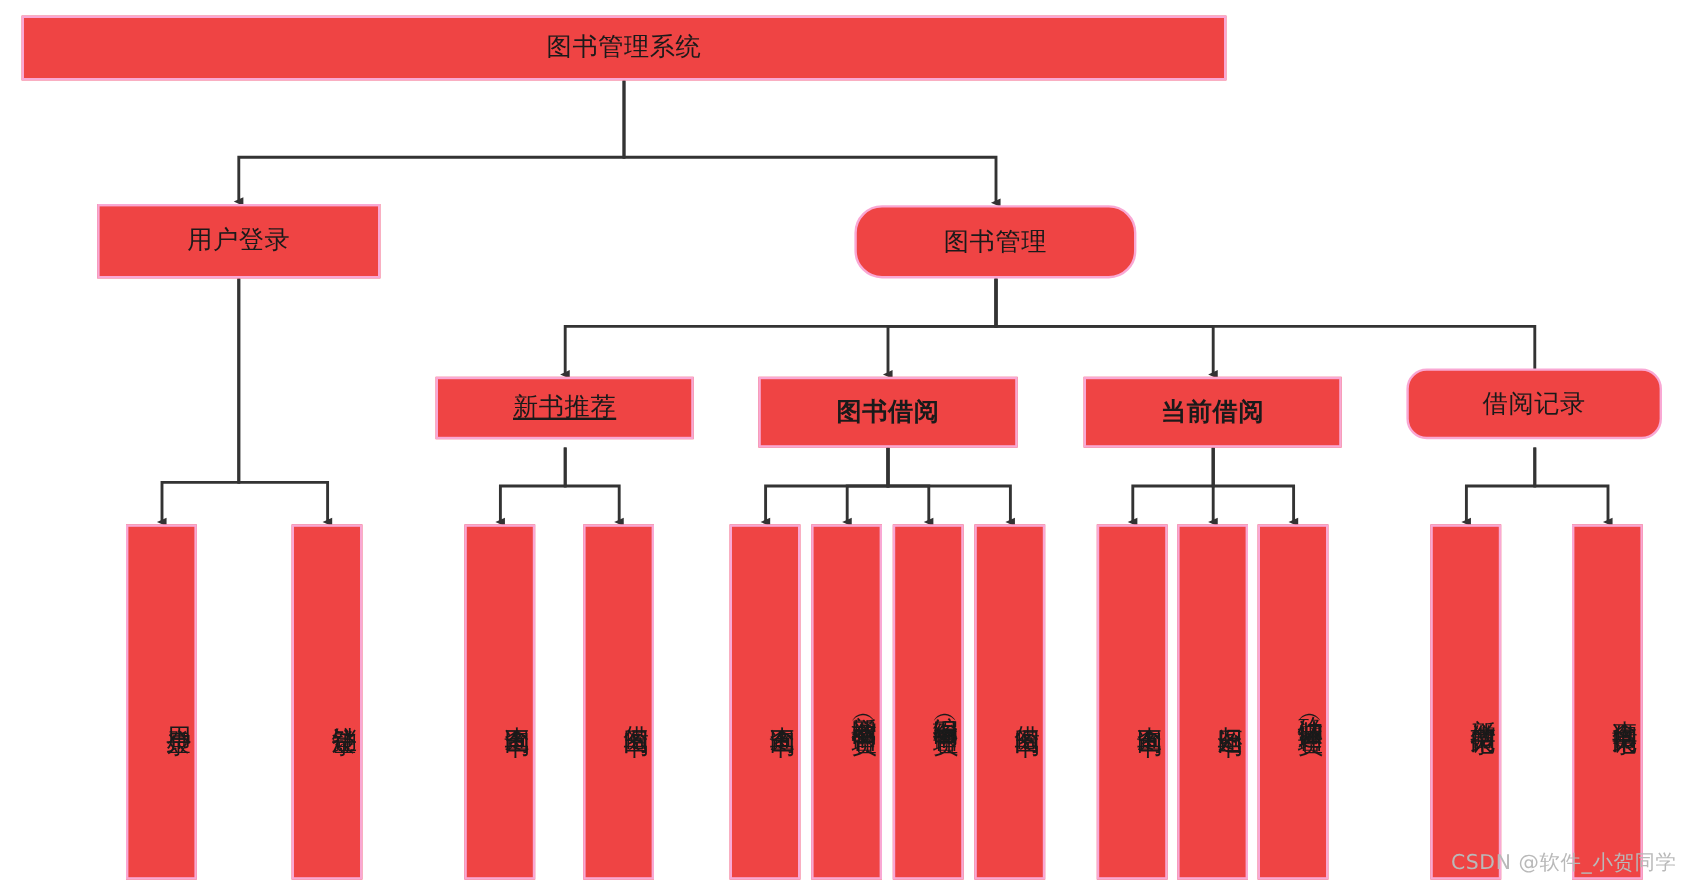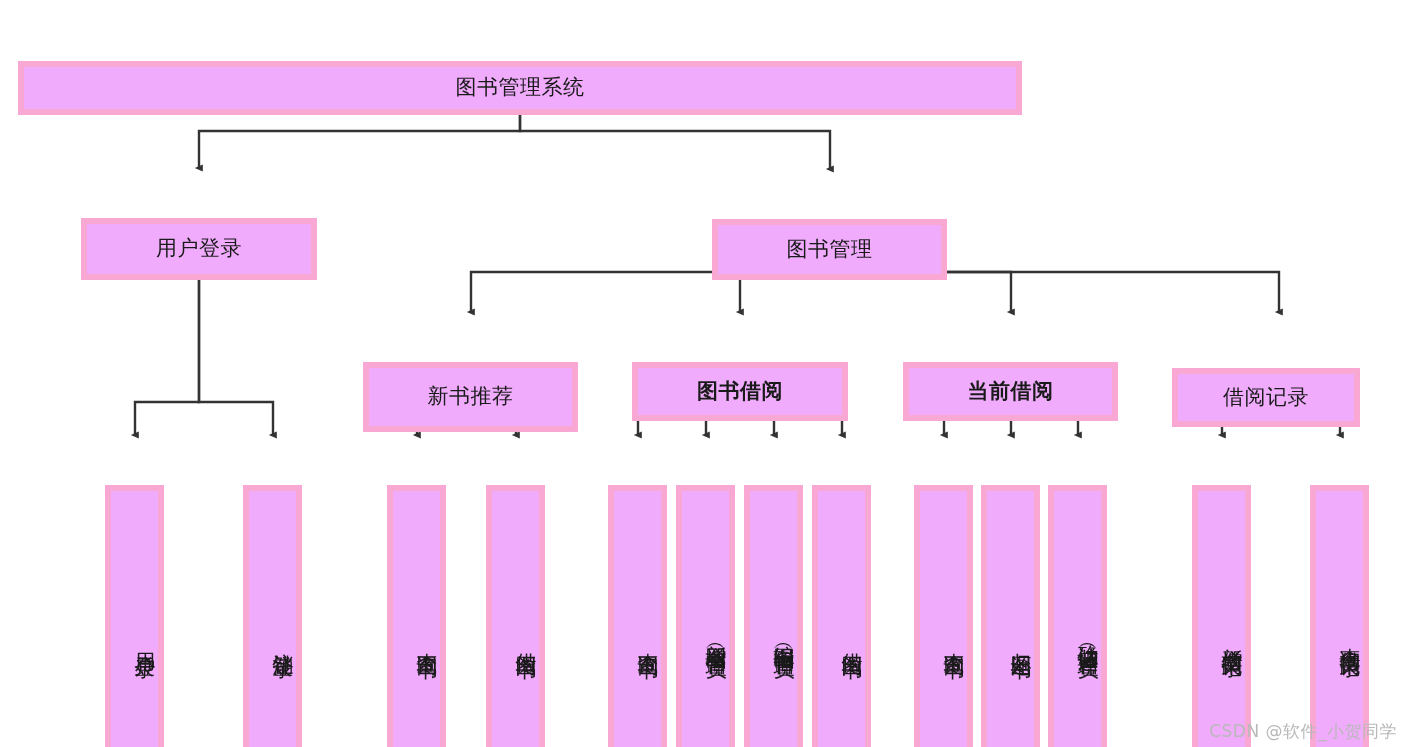--- a/index.html
+++ b/index.html
@@ -20,28 +20,27 @@
   #edges {
     position: absolute;
     left: 0;
     top: 0;
     width: 1405px;
     height: 747px;
   }
   .node {
     position: absolute;
     box-sizing: border-box;
-    border: 6px solid #f9a8d4;
-    background: #f0abfc;
+    border: 2px solid #f9a8d4;
+    background: #ef4444;
     color: #1a1a1a;
     display: flex;
     align-items: center;
     justify-content: center;
     overflow: hidden;
-    margin-top: 48px;
   }
   .node-h {
     font-size: 21px;
     line-height: 1.2;
     letter-spacing: 0.5px;
     white-space: nowrap;
   }
   .node-v {
     writing-mode: vertical-rl;
     text-orientation: upright;
@@ -51,21 +50,21 @@
     align-items: flex-start;
     justify-content: center;
     padding-top: 14px;
   }
   .node-v.tall {
     padding-top: 8px;
   }
   .watermark {
     position: absolute;
     right: 8px;
-    bottom: 4px;
+    bottom: 17px;
     font-size: 17px;
     color: #b9b9b9;
     white-space: nowrap;
     letter-spacing: 0.5px;
   }
 </style>
 </head>
 <body>
 
 <div id="canvas">
@@ -94,25 +93,25 @@
         <path d="M 1011 373 L 1011 405 L 1011 405 L 1011 435" fill="none" stroke="#333333" stroke-width="2.4" marker-end="url(#arrowhead)"></path>
         <path d="M 1011 373 L 1011 405 L 1078 405 L 1078 435" fill="none" stroke="#333333" stroke-width="2.4" marker-end="url(#arrowhead)"></path>
         <path d="M 1279 373 L 1279 405 L 1222 405 L 1222 435" fill="none" stroke="#333333" stroke-width="2.4" marker-end="url(#arrowhead)"></path>
         <path d="M 1279 373 L 1279 405 L 1340 405 L 1340 435" fill="none" stroke="#333333" stroke-width="2.4" marker-end="url(#arrowhead)"></path>
       </g>
   </svg>
 
   <div id="node-layer">
       <div class="node node-h" style="left: 18px; top: 13px; width: 1004px; height: 54px;">图书管理系统</div>
       <div class="node node-h" style="left: 81px; top: 170px; width: 236px; height: 62px;">用户登录</div>
-      <div class="node node-h" style="left: 712px; top: 171px; width: 235px; height: 61px;">图书管理</div>
-      <div class="node node-h" style="left: 363px; top: 314px; width: 215px; height: 70px;">新书推荐</div>
+      <div class="node node-h" style="left: 712px; top: 171px; width: 235px; height: 61px; border-radius: 23px;">图书管理</div>
+      <div class="node node-h" style="left: 363px; top: 314px; width: 215px; height: 52px; text-decoration: underline;">新书推荐</div>
       <div class="node node-h" style="left: 632px; top: 314px; width: 216px; height: 59px; font-weight: bold;">图书借阅</div>
       <div class="node node-h" style="left: 903px; top: 314px; width: 215px; height: 59px; font-weight: bold;">当前借阅</div>
-      <div class="node node-h" style="left: 1172px; top: 320px; width: 188px; height: 59px;">借阅记录</div>
+      <div class="node node-h" style="left: 1172px; top: 307px; width: 213px; height: 59px; border-radius: 17px;">借阅记录</div>
       <div class="node node-v" style="left: 105px; top: 437px; width: 59px; height: 296px;">用户登录</div>
       <div class="node node-v" style="left: 243px; top: 437px; width: 59px; height: 296px;">注销登录</div>
       <div class="node node-v" style="left: 387px; top: 437px; width: 59px; height: 296px;">查询图书</div>
       <div class="node node-v" style="left: 486px; top: 437px; width: 59px; height: 296px;">借阅图书</div>
       <div class="node node-v" style="left: 608px; top: 437px; width: 59px; height: 296px;">查询图书</div>
       <div class="node node-v tall" style="left: 676px; top: 437px; width: 59px; height: 296px;">新增图书（管理员）</div>
       <div class="node node-v tall" style="left: 744px; top: 437px; width: 59px; height: 296px;">编辑图书（管理员）</div>
       <div class="node node-v" style="left: 812px; top: 437px; width: 59px; height: 296px;">借阅图书</div>
       <div class="node node-v" style="left: 914px; top: 437px; width: 59px; height: 296px;">查询图书</div>
       <div class="node node-v" style="left: 981px; top: 437px; width: 59px; height: 296px;">归还图书</div>

